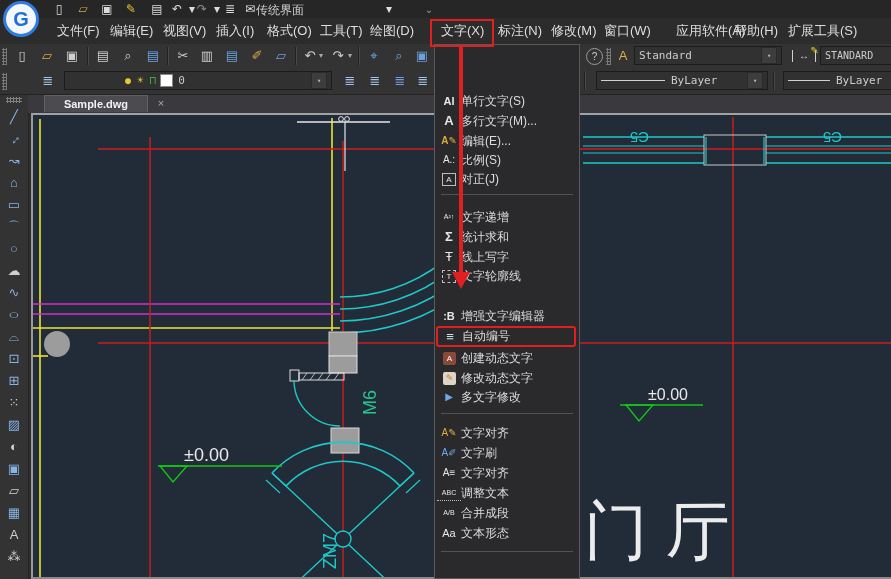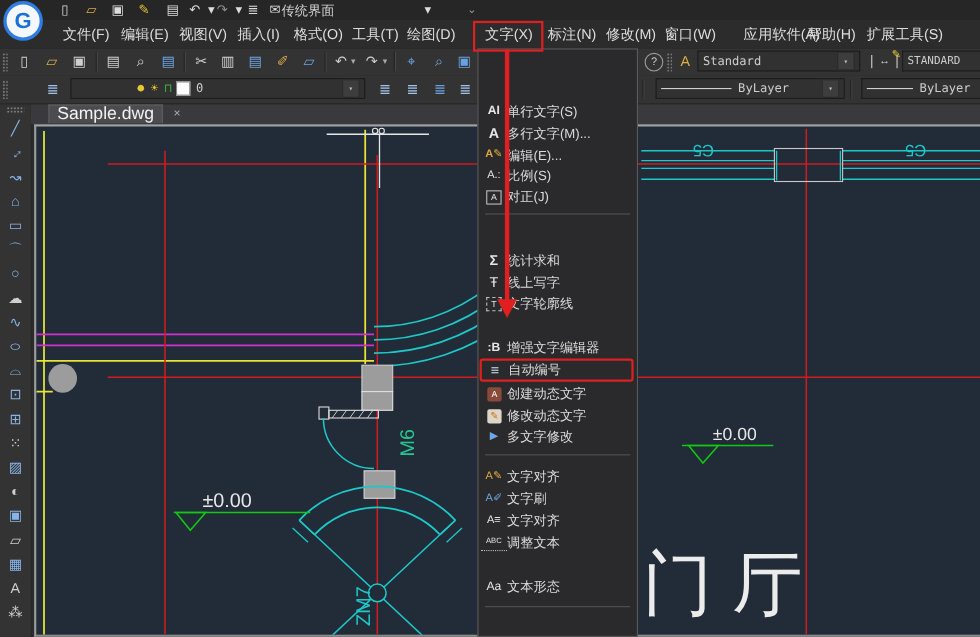--- a/index.html
+++ b/index.html
@@ -28,21 +28,21 @@
   
   .sidebar{position:absolute;left:0;top:95px;width:28px;height:484px;background:#333;border-right:1px solid #262626;}
   .sb-grip{margin:2px auto 3px auto;width:16px;height:6px;background-image:radial-gradient(#808080 1px,transparent 1.2px);background-size:3px 3px;}
   .sb{display:block;width:28px;height:22px;line-height:22px;text-align:center;font-size:13px;color:#86b3e8;}
   .sb.w{color:#cfcfcf}
   .rot45{display:inline-block;transform:rotate(-45deg);}
   .ell{display:inline-block;transform:scaleX(1.5);}
   
   .tabbar{position:absolute;left:28px;top:95px;width:863px;height:18px;background:#3a3a3e;}
   .tab{position:absolute;left:16px;top:0;width:104px;height:17px;background:#4b4b50;border:1px solid #5f5f64;border-bottom:none;
-       box-sizing:border-box;text-align:center;font-size:16px;font-weight:normal;color:#f2f2f2;line-height:16px;}
+       box-sizing:border-box;text-align:center;font-size:11px;font-weight:bold;color:#f2f2f2;line-height:16px;}
   .tab-close{position:absolute;left:126px;top:1px;width:14px;height:15px;color:#aaa;font-size:11px;text-align:center;line-height:15px;}
   .canvas{position:absolute;left:31px;top:113px;width:858px;height:462px;background:#222b38;
           border-top:2px solid #a2a2a2;border-left:2px solid #9a9a9a;border-bottom:2px solid #8a8a8a;box-sizing:content-box;}
   .canvas svg{position:absolute;left:0;top:0;}
   
   .menu{position:absolute;left:434px;top:44px;width:146px;height:535px;background:#2a2a2c;border:1px solid #5a5a5a;
         box-sizing:border-box;z-index:20;}
   .mi{position:absolute;left:2px;right:2px;height:20px;display:flex;align-items:center;font-size:12px;color:#dcdcdc;cursor:default;}
   .mi .ic{flex:none;width:24px;text-align:center;font-size:10px;color:#e6e6e6;line-height:14px;}
   .mi .ic.sm{font-size:7px;letter-spacing:0;}
@@ -291,20 +291,24 @@
       </div>
     <div class="mi" style="top:105px">
         <span class="ic">A.:</span>
         <span>比例(S)</span>
       </div>
     <div class="mi" style="top:124px">
         <span class="ic bordered">A</span>
         <span>对正(J)</span>
       </div>
     <div class="msep" style="top:149px"></div>
+    <div class="mi" style="top:162px">
+        <span class="ic sm">A²↑</span>
+        <span>文字递增</span>
+      </div>
     <div class="mi" style="top:182px">
         <span class="ic" style="font-size:13px;font-weight:bold">Σ</span>
         <span>统计求和</span>
       </div>
     <div class="mi" style="top:202px">
         <span class="ic" style="font-size:13px">Ŧ</span>
         <span>线上写字</span>
       </div>
     <div class="mi" style="top:221px">
         <span class="ic bordered" style="border-style:dashed">T</span>
@@ -340,20 +344,24 @@
         <span>文字刷</span>
       </div>
     <div class="mi" style="top:418px">
         <span class="ic">A≡</span>
         <span>文字对齐</span>
       </div>
     <div class="mi" style="top:438px">
         <span class="ic sm" style="border-bottom:1px dotted #bbb">ABC</span>
         <span>调整文本</span>
       </div>
+    <div class="mi" style="top:458px">
+        <span class="ic sm">A/B</span>
+        <span>合并成段</span>
+      </div>
     <div class="mi" style="top:478px">
         <span class="ic" style="font-size:11px;font-weight:normal">Aa</span>
         <span>文本形态</span>
       </div>
     <div class="msep" style="top:506px"></div>
     <div class="mi" style="top:533px"></div>
 
   </div>
 
   <div class="redbox-menu-title"></div>

